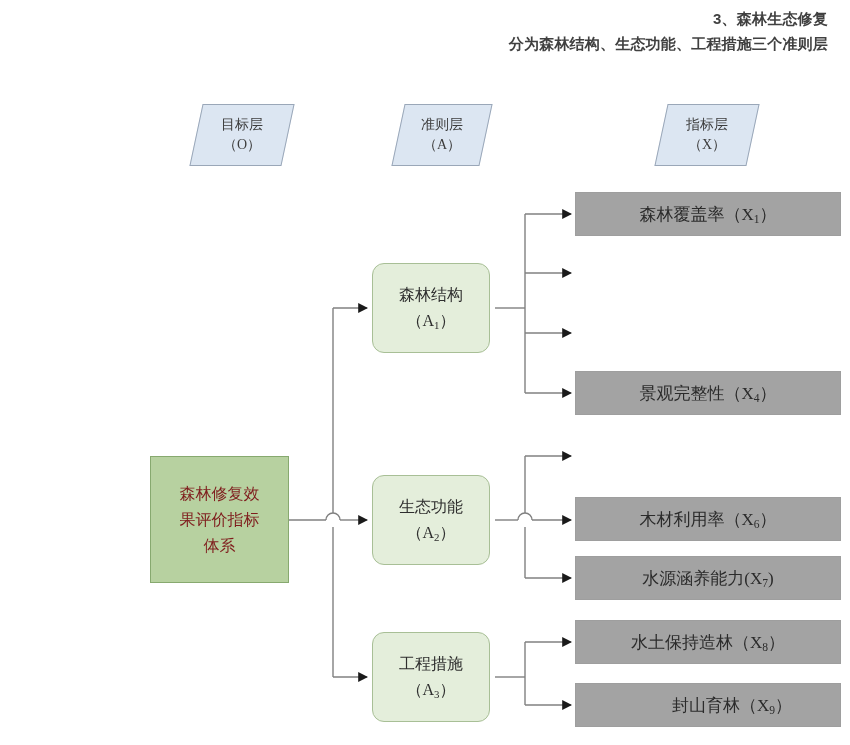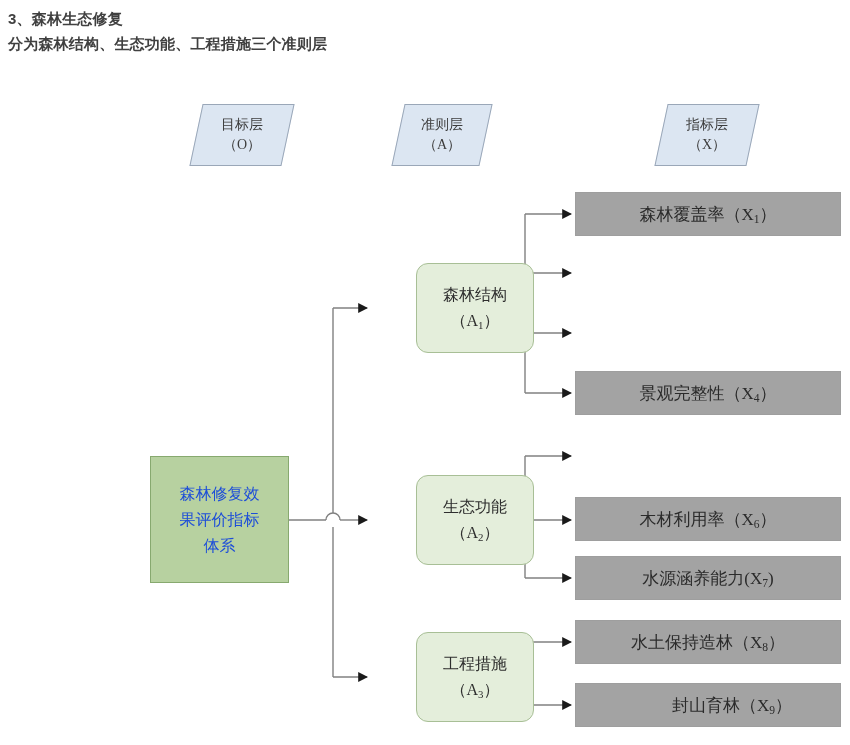--- a/index.html
+++ b/index.html
@@ -24,20 +24,21 @@
     top: 6px;
     width: 820px;
   }
   .heading-line {
     font-size: 15px;
     font-weight: bold;
     color: #404040;
     line-height: 25px;
     letter-spacing: 0.2px;
     white-space: nowrap;
+    text-align: right;
   }
 
   
   .canvas {
     position: absolute;
     left: 0;
     top: 0;
     width: 850px;
     height: 745px;
   }
@@ -81,39 +82,38 @@
     box-sizing: border-box;
     background: #b7d1a0;
     border: 1px solid #87a96f;
     display: flex;
     align-items: center;
     justify-content: center;
     text-align: center;
     font-family: "Liberation Serif", "DejaVu Serif", serif;
     font-size: 16px;
     line-height: 26px;
-    color: #1d4ed8;
+    color: #7f1d1d;
   }
 
   
   .criteria-node {
     position: absolute;
     box-sizing: border-box;
     background: #e4eedb;
     border: 1px solid #a8bf96;
     border-radius: 12px;
     display: flex;
     align-items: center;
     justify-content: center;
     text-align: center;
     font-family: "Liberation Serif", "DejaVu Serif", serif;
     font-size: 16px;
     line-height: 26px;
     color: #2e2e2e;
-    margin-left: 44px;
   }
   .criteria-node .label-line { display: block; }
 
   
   .indicator-node {
     position: absolute;
     box-sizing: border-box;
     background: #a3a3a3;
     border: 1px solid #9e9e9e;
     display: flex;

